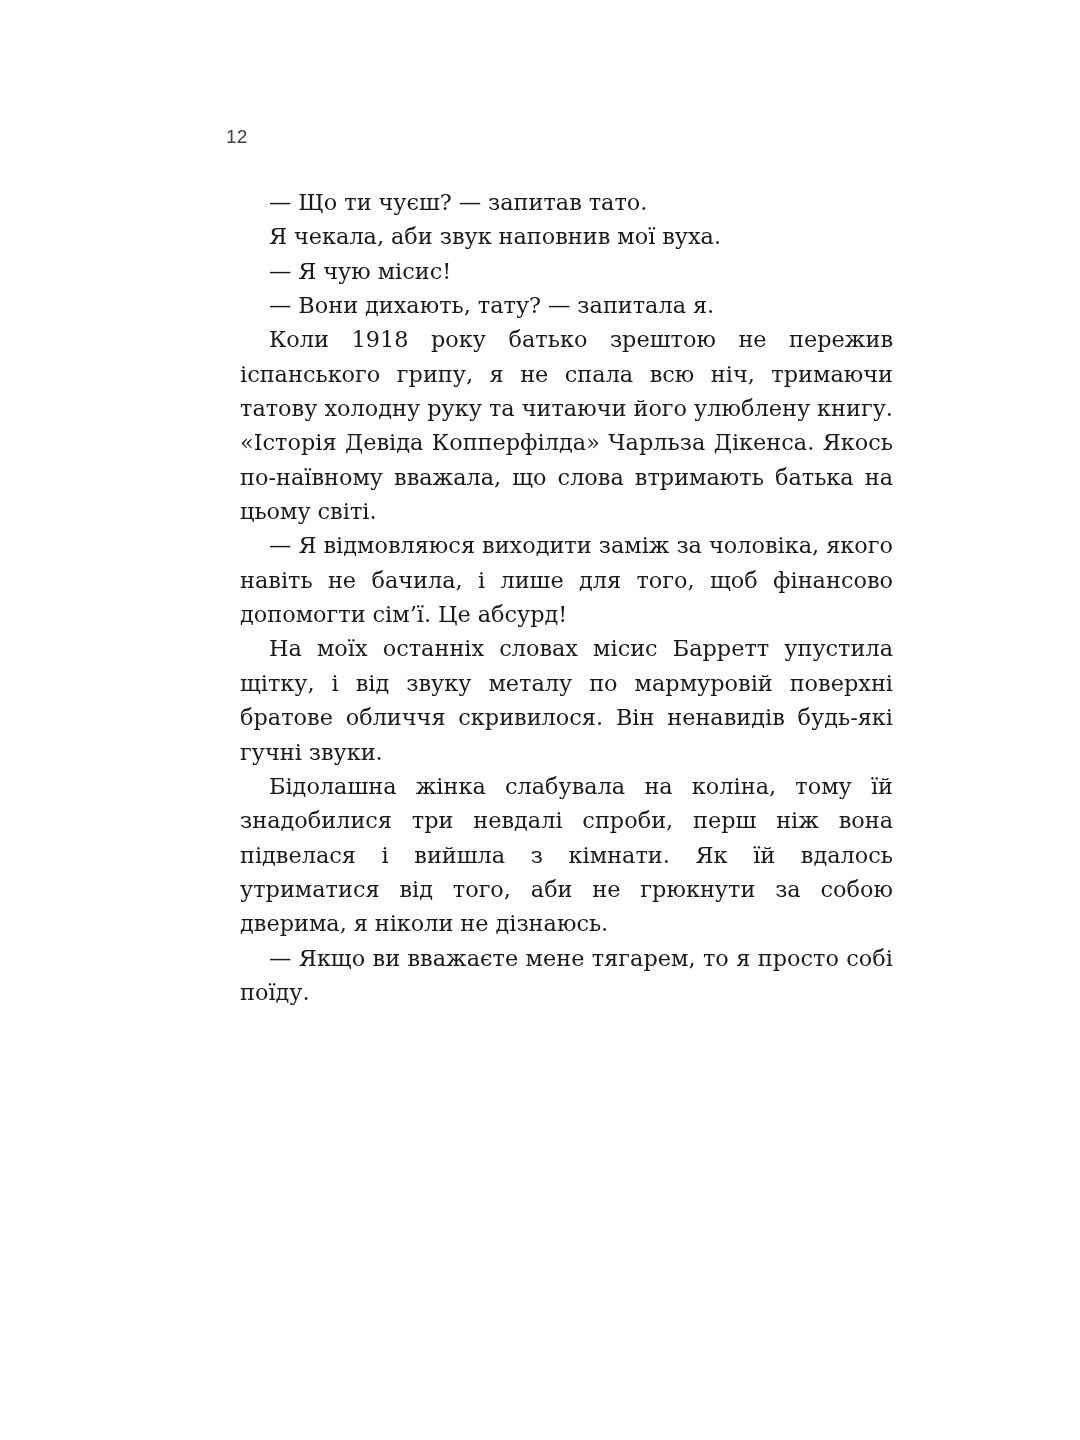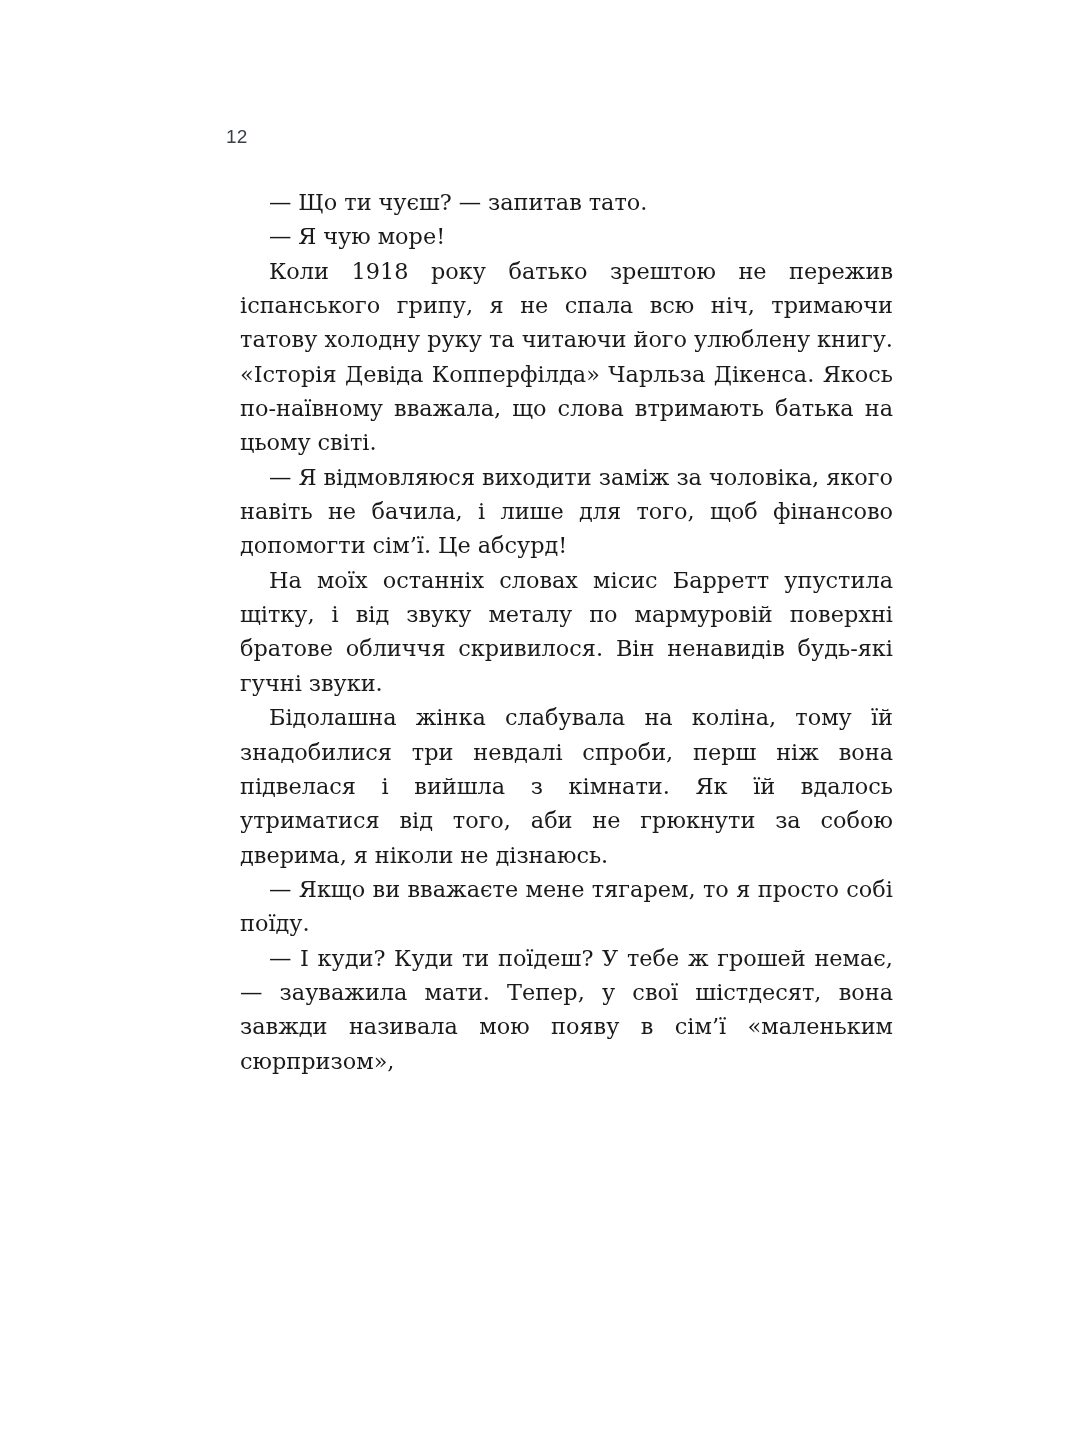--- a/index.html
+++ b/index.html
@@ -63,23 +63,24 @@
 </head>
 <body>
 
 <div class="page">
 
   <div class="folio">12</div>
 
   <div class="textblock">
 
     <p>— Що ти чуєш? — запитав тато.</p>
-    <p>— Я чую море!</p>
+    <p>Я чекала, аби звук наповнив мої вуха.</p>
+    <p>— Я чую місис!</p>
+    <p>— Вони дихають, тату? — запитала я.</p>
     <p>Коли 1918 року батько зрештою не пережив іспанського грипу, я не спала всю ніч, тримаючи татову холодну руку та читаючи його улюблену книгу. «Історія Девіда Копперфілда» Чарльза Дікенса. Якось по-наївному вважала, що слова втримають батька на цьому світі.</p>
     <p>— Я відмовляюся виходити заміж за чоловіка, якого навіть не бачила, і лише для того, щоб фінансово допомогти сім’ї. Це абсурд!</p>
     <p>На моїх останніх словах місис Барретт упустила щітку, і від звуку металу по мармуровій поверхні братове обличчя скривилося. Він ненавидів будь-які гучні звуки.</p>
     <p>Бідолашна жінка слабувала на коліна, тому їй знадобилися три невдалі спроби, перш ніж вона підвелася і вийшла з кімнати. Як їй вдалось утриматися від того, аби не грюкнути за собою дверима, я ніколи не дізнаюсь.</p>
     <p>— Якщо ви вважаєте мене тягарем, то я просто собі поїду.</p>
-    <p class="continues">— І куди? Куди ти поїдеш? У тебе ж грошей немає, — зауважила мати. Тепер, у свої шістдесят, вона завжди називала мою появу в сім’ї «маленьким сюрпризом»,</p>
 
   </div>
 
 </div>
 
 </body></html>

